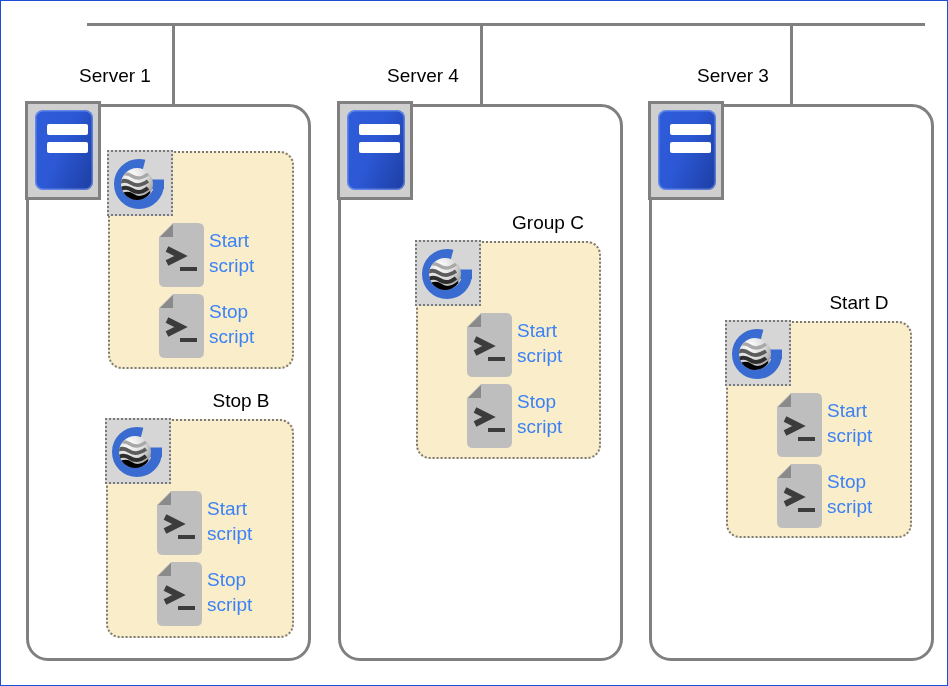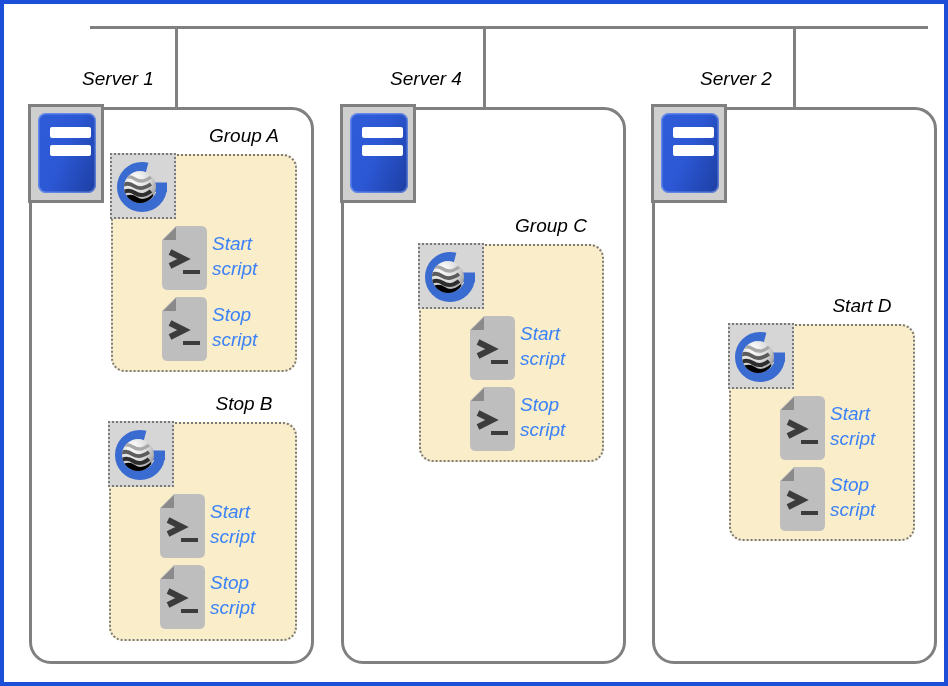--- a/index.html
+++ b/index.html
@@ -1,25 +1,24 @@
 <!DOCTYPE html>
 <html><head>
 <meta charset="utf-8">
 <style>
   html,body{margin:0;padding:0;background:#e9e9e9;}
   .page{
     position:relative;
     width:948px;height:686px;
     background:#ffffff;
-    border:4px solid #1d4ed8;
+    border:1px solid #1d4ed8;
     box-sizing:border-box;
     font-family:"Liberation Sans","DejaVu Sans",sans-serif;
     color:#000;
     overflow:hidden;
-    font-style:italic;
   }
   .hline,.vline{position:absolute;background:#808080;}
   .server-label{
     position:absolute;width:130px;
     font-size:19px;line-height:26px;text-align:center;
     color:#000;white-space:nowrap;
   }
   .server-box{
     position:absolute;
     width:285px;height:557px;
@@ -79,21 +78,20 @@
     <div class="hline" style="left:86px;top:22px;width:838px;height:3px"></div>
     <div class="vline" style="left:171px;top:22px;width:3px;height:85px"></div>
     <div class="server-label" style="left:49px;top:62px">Server 1</div>
     <div class="server-box" style="left:25px;top:103px"></div>
     <div class="server-icon" style="left:24px;top:100px">
       <div class="blue">
         <div class="bar b1"></div>
         <div class="bar b2"></div>
       </div>
     </div>
-    <div class="group-label" style="left:175px;top:119px">Group A</div>
     <div class="group-box" style="left:107px;top:150px;width:186px;height:218px"></div>
     <div class="group-logo" style="left:106px;top:149px">
       <svg width="56" height="56" viewBox="0 0 56 56">
     <defs>
       <radialGradient id="sph0_0" cx="35%" cy="25%" r="85%">
         <stop offset="0%" stop-color="#ffffff"></stop>
         <stop offset="55%" stop-color="#d9d9d9"></stop>
         <stop offset="100%" stop-color="#8c8c8c"></stop>
       </radialGradient>
       <clipPath id="clip0_0">
@@ -206,21 +204,21 @@
   </svg></div>
     <div class="script-label" style="left:516px;top:317px">Start script</div>
     <div class="script-icon" style="left:465px;top:382px"><svg width="47" height="66" viewBox="0 0 47 66">
     <path d="M15,1 H40 Q46,1 46,7 V59 Q46,65 40,65 H7 Q1,65 1,59 V15 Z" fill="#bebebe"></path>
     <path d="M15,2 L15,15 L2,15 Z" fill="#8a8a8a"></path>
     <path d="M9,27 L23,34 L9,41" fill="none" stroke="#3c3c3c" stroke-width="6"></path>
     <rect x="22" y="45" width="17" height="4" fill="#3c3c3c"></rect>
   </svg></div>
     <div class="script-label" style="left:516px;top:388px">Stop script</div>
     <div class="vline" style="left:789px;top:22px;width:3px;height:85px"></div>
-    <div class="server-label" style="left:667px;top:62px">Server 2</div>
+    <div class="server-label" style="left:667px;top:62px">Server 3</div>
     <div class="server-box" style="left:648px;top:103px"></div>
     <div class="server-icon" style="left:647px;top:100px">
       <div class="blue">
         <div class="bar b1"></div>
         <div class="bar b2"></div>
       </div>
     </div>
     <div class="group-label" style="left:793px;top:289px">Start D</div>
     <div class="group-box" style="left:725px;top:320px;width:186px;height:217px"></div>
     <div class="group-logo" style="left:724px;top:319px">

